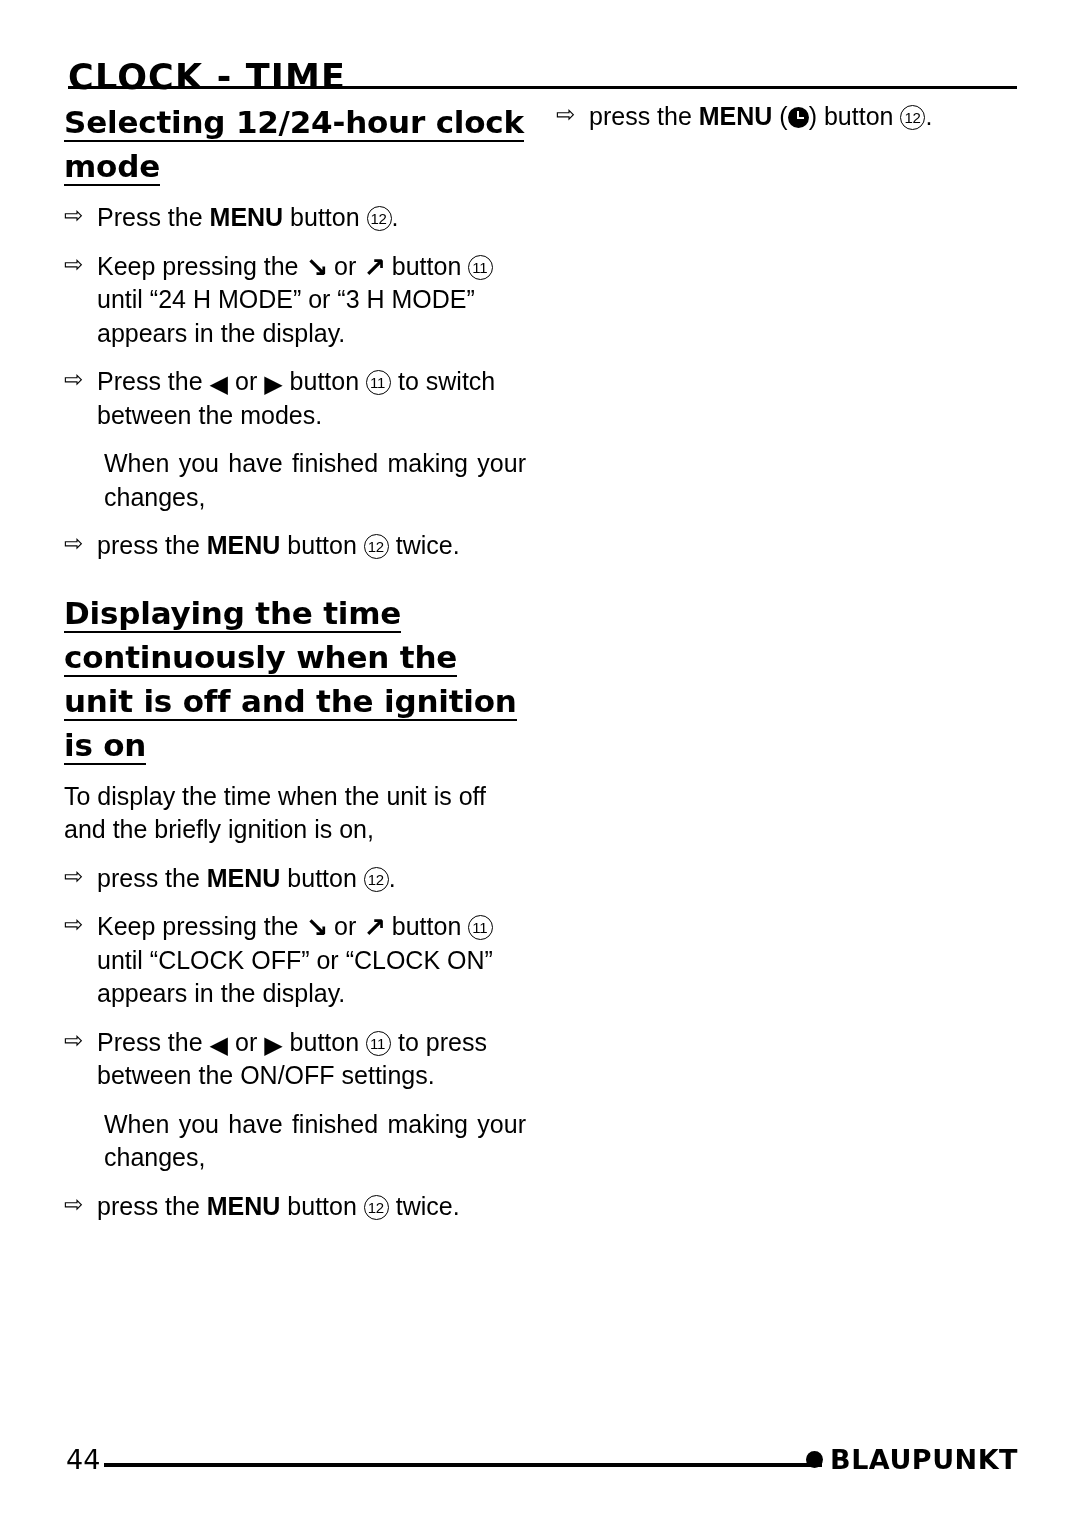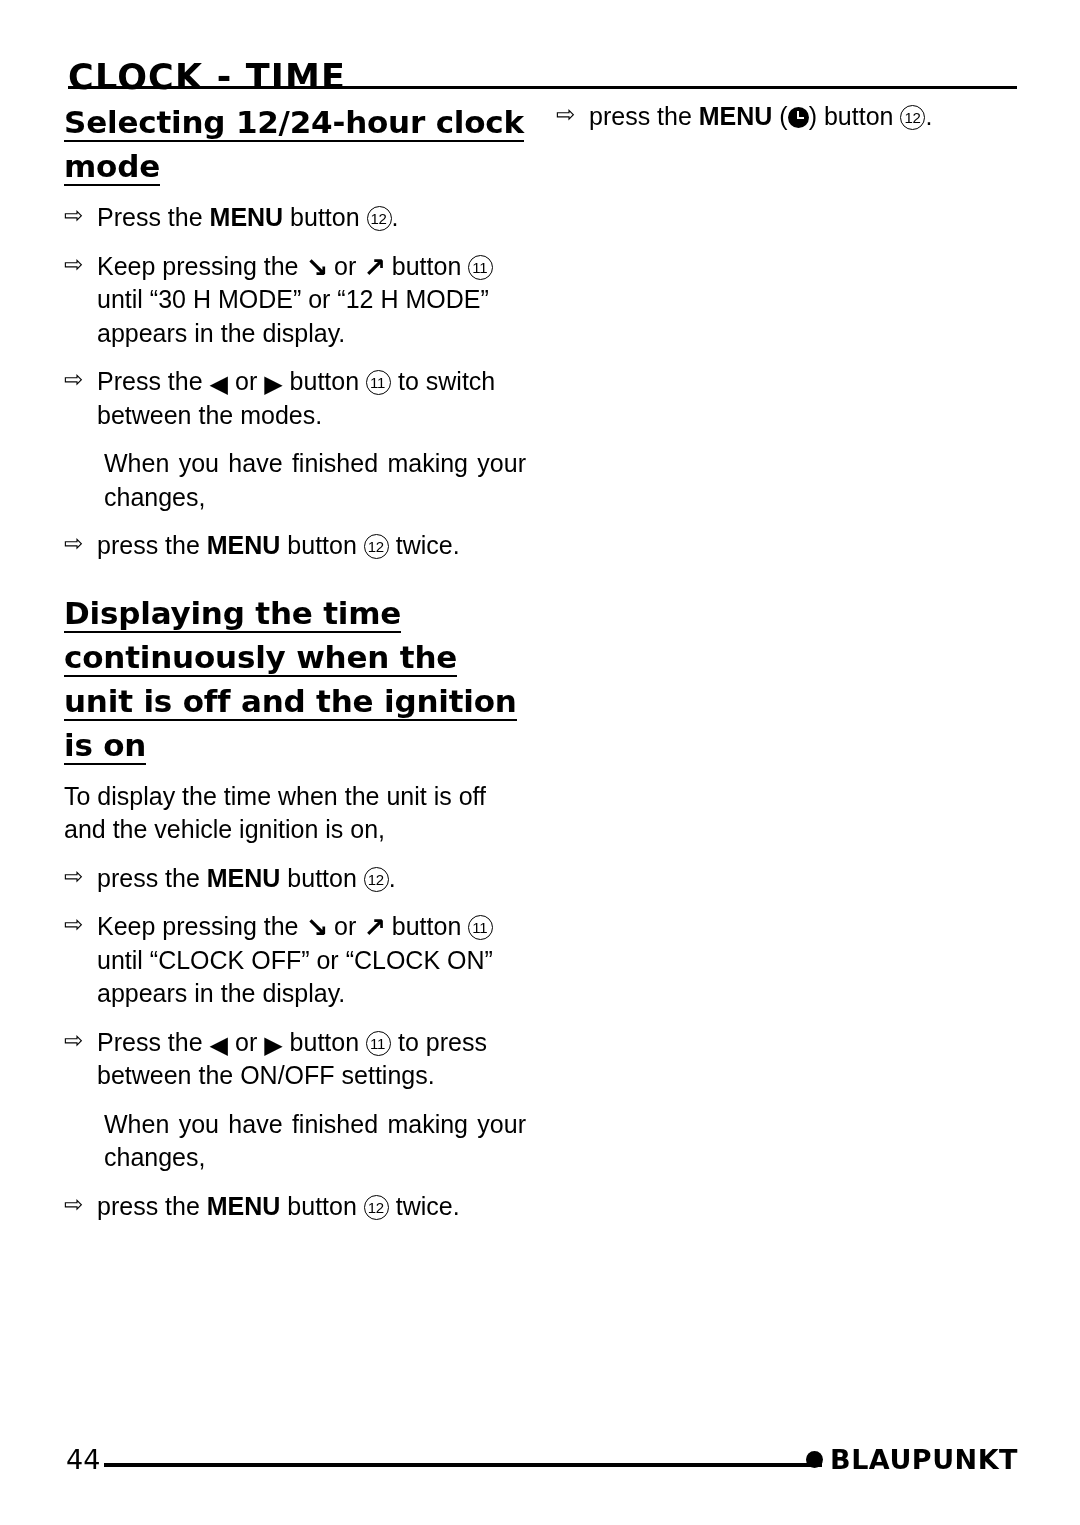--- a/index.html
+++ b/index.html
@@ -191,40 +191,40 @@
       <span class="underline-block">Selecting 12/24-hour clock mode</span>
     </h2>
 
     <div class="step">
       <span class="arrow">⇨</span>
       <span>Press the </span><b class="menu">MENU</b><span> button </span><span class="cnum">12</span><span>.</span>
     </div>
 
     <div class="step">
       <span class="arrow">⇨</span>
-      <span>Keep pressing the </span><span class="gly gly-dn">↘</span><span> or </span><span class="gly gly-up">↗</span><span> button </span><span class="cnum">11</span><span> until “30 H MODE” or “12 H MODE” appears in the display.</span>
+      <span>Keep pressing the </span><span class="gly gly-dn">↘</span><span> or </span><span class="gly gly-up">↗</span><span> button </span><span class="cnum">11</span><span> until “24 H MODE” or “3 H MODE” appears in the display.</span>
     </div>
 
     <div class="step">
       <span class="arrow">⇨</span>
       <span>Press the </span><span class="gly gly-lt">◀</span><span> or </span><span class="gly gly-gt">▶</span><span> button </span><span class="cnum">11</span><span> to switch between the modes.</span>
     </div>
 
     <p class="body-text justify">When you have finished making your changes,</p>
 
     <div class="step">
       <span class="arrow">⇨</span>
       <span>press the </span><b class="menu">MENU</b><span> button </span><span class="cnum">12</span><span> twice.</span>
     </div>
 
     <h2 class="section-head" style="margin-top:28px;">
       <span class="underline-block">Displaying the time continuously when the unit is off and the ignition is on</span>
     </h2>
 
-    <p class="body-text">To display the time when the unit is off and the vehicle ignition is on,</p>
+    <p class="body-text">To display the time when the unit is off and the briefly ignition is on,</p>
 
     <div class="step">
       <span class="arrow">⇨</span>
       <span>press the </span><b class="menu">MENU</b><span> button </span><span class="cnum">12</span><span>.</span>
     </div>
 
     <div class="step">
       <span class="arrow">⇨</span>
       <span>Keep pressing the </span><span class="gly gly-dn">↘</span><span> or </span><span class="gly gly-up">↗</span><span> button </span><span class="cnum">11</span><span> until “CLOCK OFF” or “CLOCK ON” appears in the display.</span>
     </div>

